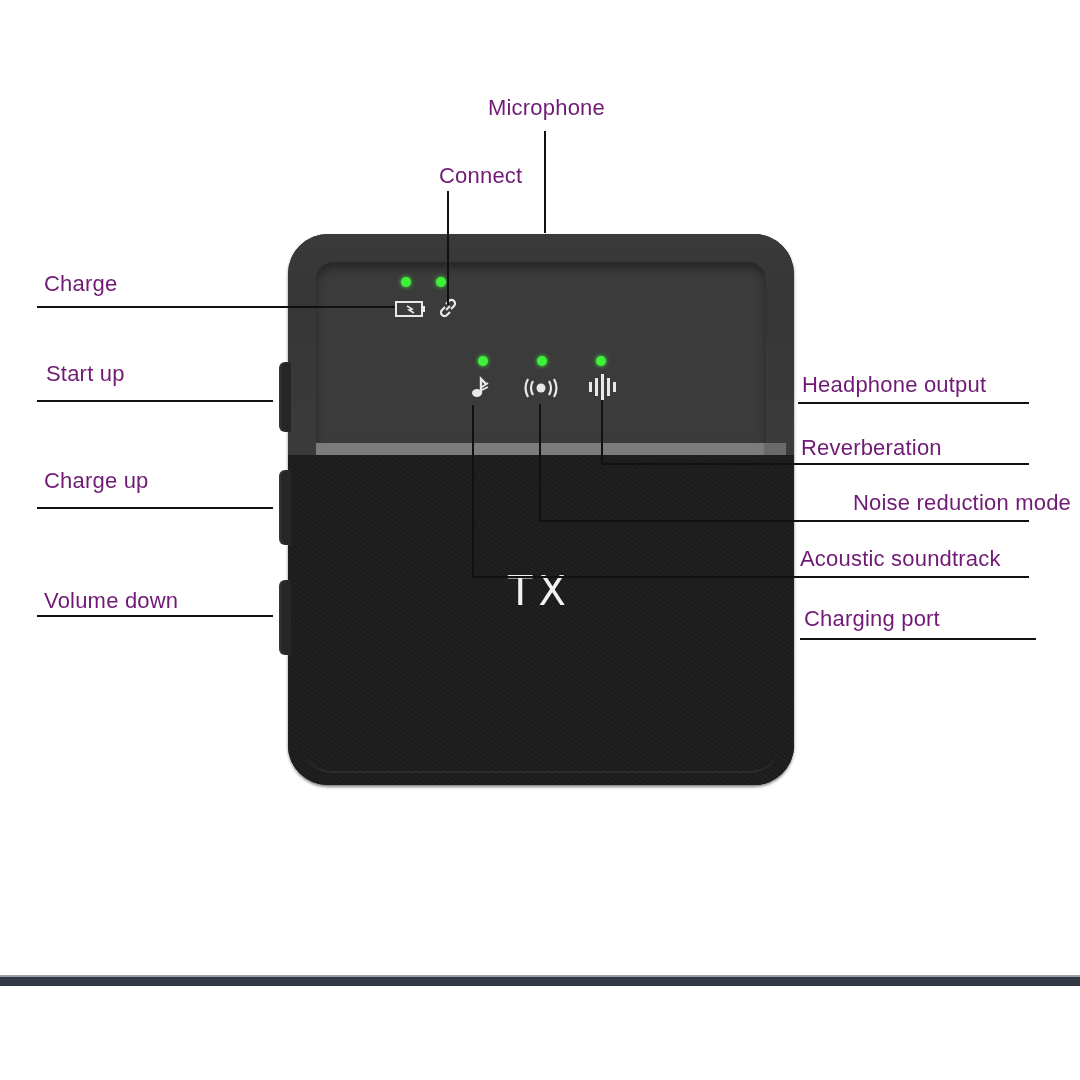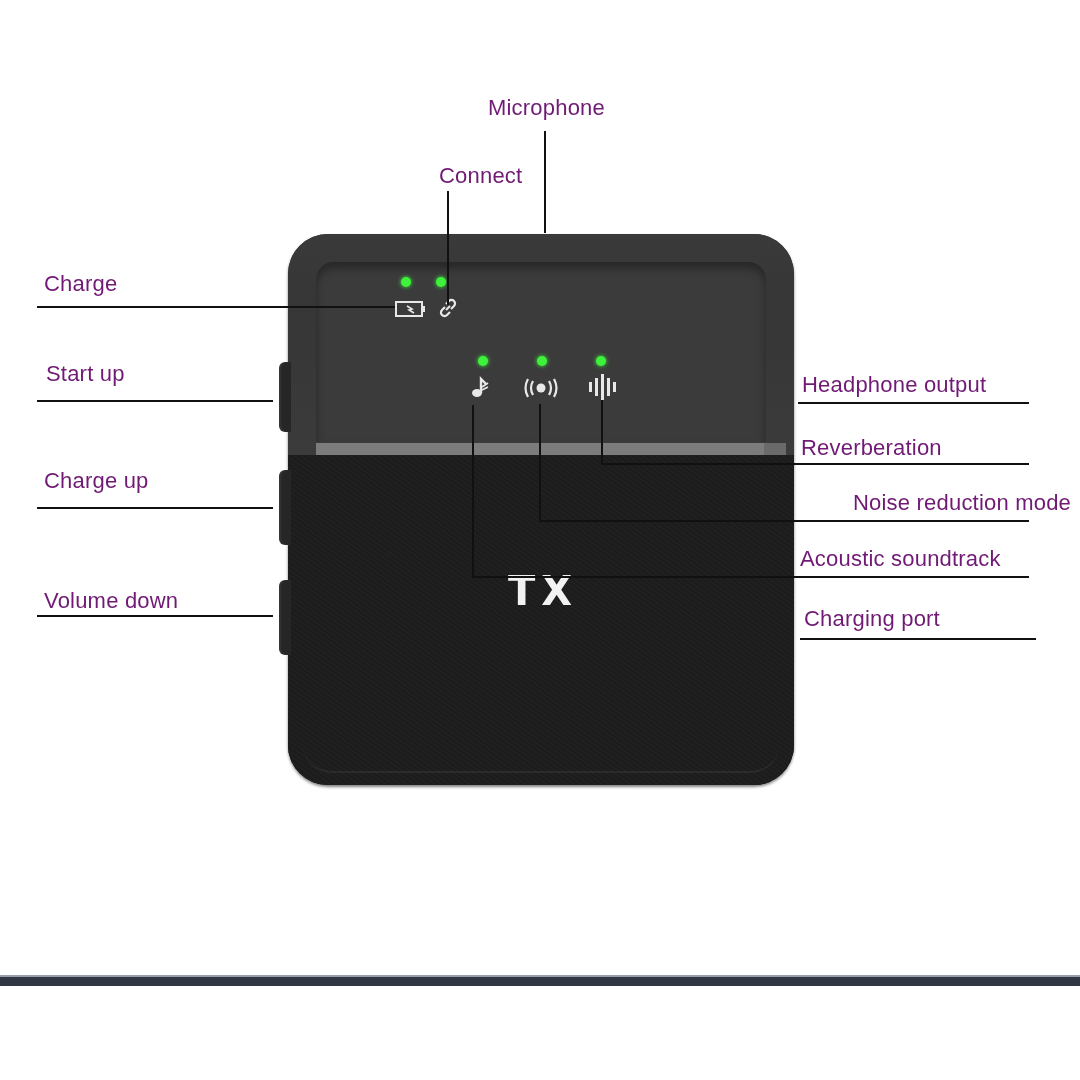--- a/index.html
+++ b/index.html
@@ -13,21 +13,21 @@
   .face-rim{position:absolute;left:28px;top:28px;right:28px;height:180px;border-radius:18px 18px 0 0;background:#3b3b3b;box-shadow:inset 0 6px 8px rgba(0,0,0,0.35);}
   .face-strip{position:absolute;left:28px;right:28px;top:209px;height:12px;background:#7c7c7c;}
   .face-strip-r{position:absolute;right:8px;top:209px;width:22px;height:12px;background:#6a6a6a;}
   .leather{position:absolute;left:0;top:221px;width:100%;bottom:0;background:
     radial-gradient(circle at 20% 30%,rgba(255,255,255,0.025) 0,transparent 2px),
     repeating-linear-gradient(35deg,#202020 0 2px,#1c1c1c 2px 4px),#1e1e1e;}
   .leather-edge{position:absolute;left:14px;right:14px;bottom:12px;height:40px;border-radius:0 0 30px 30px;border-bottom:2px solid rgba(255,255,255,0.06);}
   .side-btn{position:absolute;left:279px;width:12px;background:#262626;border-radius:6px 0 0 6px;box-shadow:inset 2px 0 2px rgba(255,255,255,0.08);}
   .led{position:absolute;width:10px;height:10px;border-radius:50%;background:#3ef13a;box-shadow:0 0 4px #3ef13a;}
   .icon{position:absolute;color:#e8e8e8;}
-  .tx{position:absolute;left:508px;top:568px;font-size:40px;font-weight:bold;color:#f2f2f2;letter-spacing:6px;font-family:"DejaVu Sans",sans-serif;}
+  .tx{position:absolute;left:508px;top:568px;font-size:40px;font-weight:normal;color:#f2f2f2;letter-spacing:6px;font-family:"DejaVu Sans",sans-serif;}
   .bottom-bar{position:absolute;left:0;top:975px;width:1080px;height:9px;background:#323843;border-top:2px solid #9aa0a8;}
 </style>
 </head>
 <body>
 
 <div class="device">
   <div class="face-top"></div>
   <div class="face-rim"></div>
   <div class="face-strip"></div>
   <div class="face-strip-r"></div>

